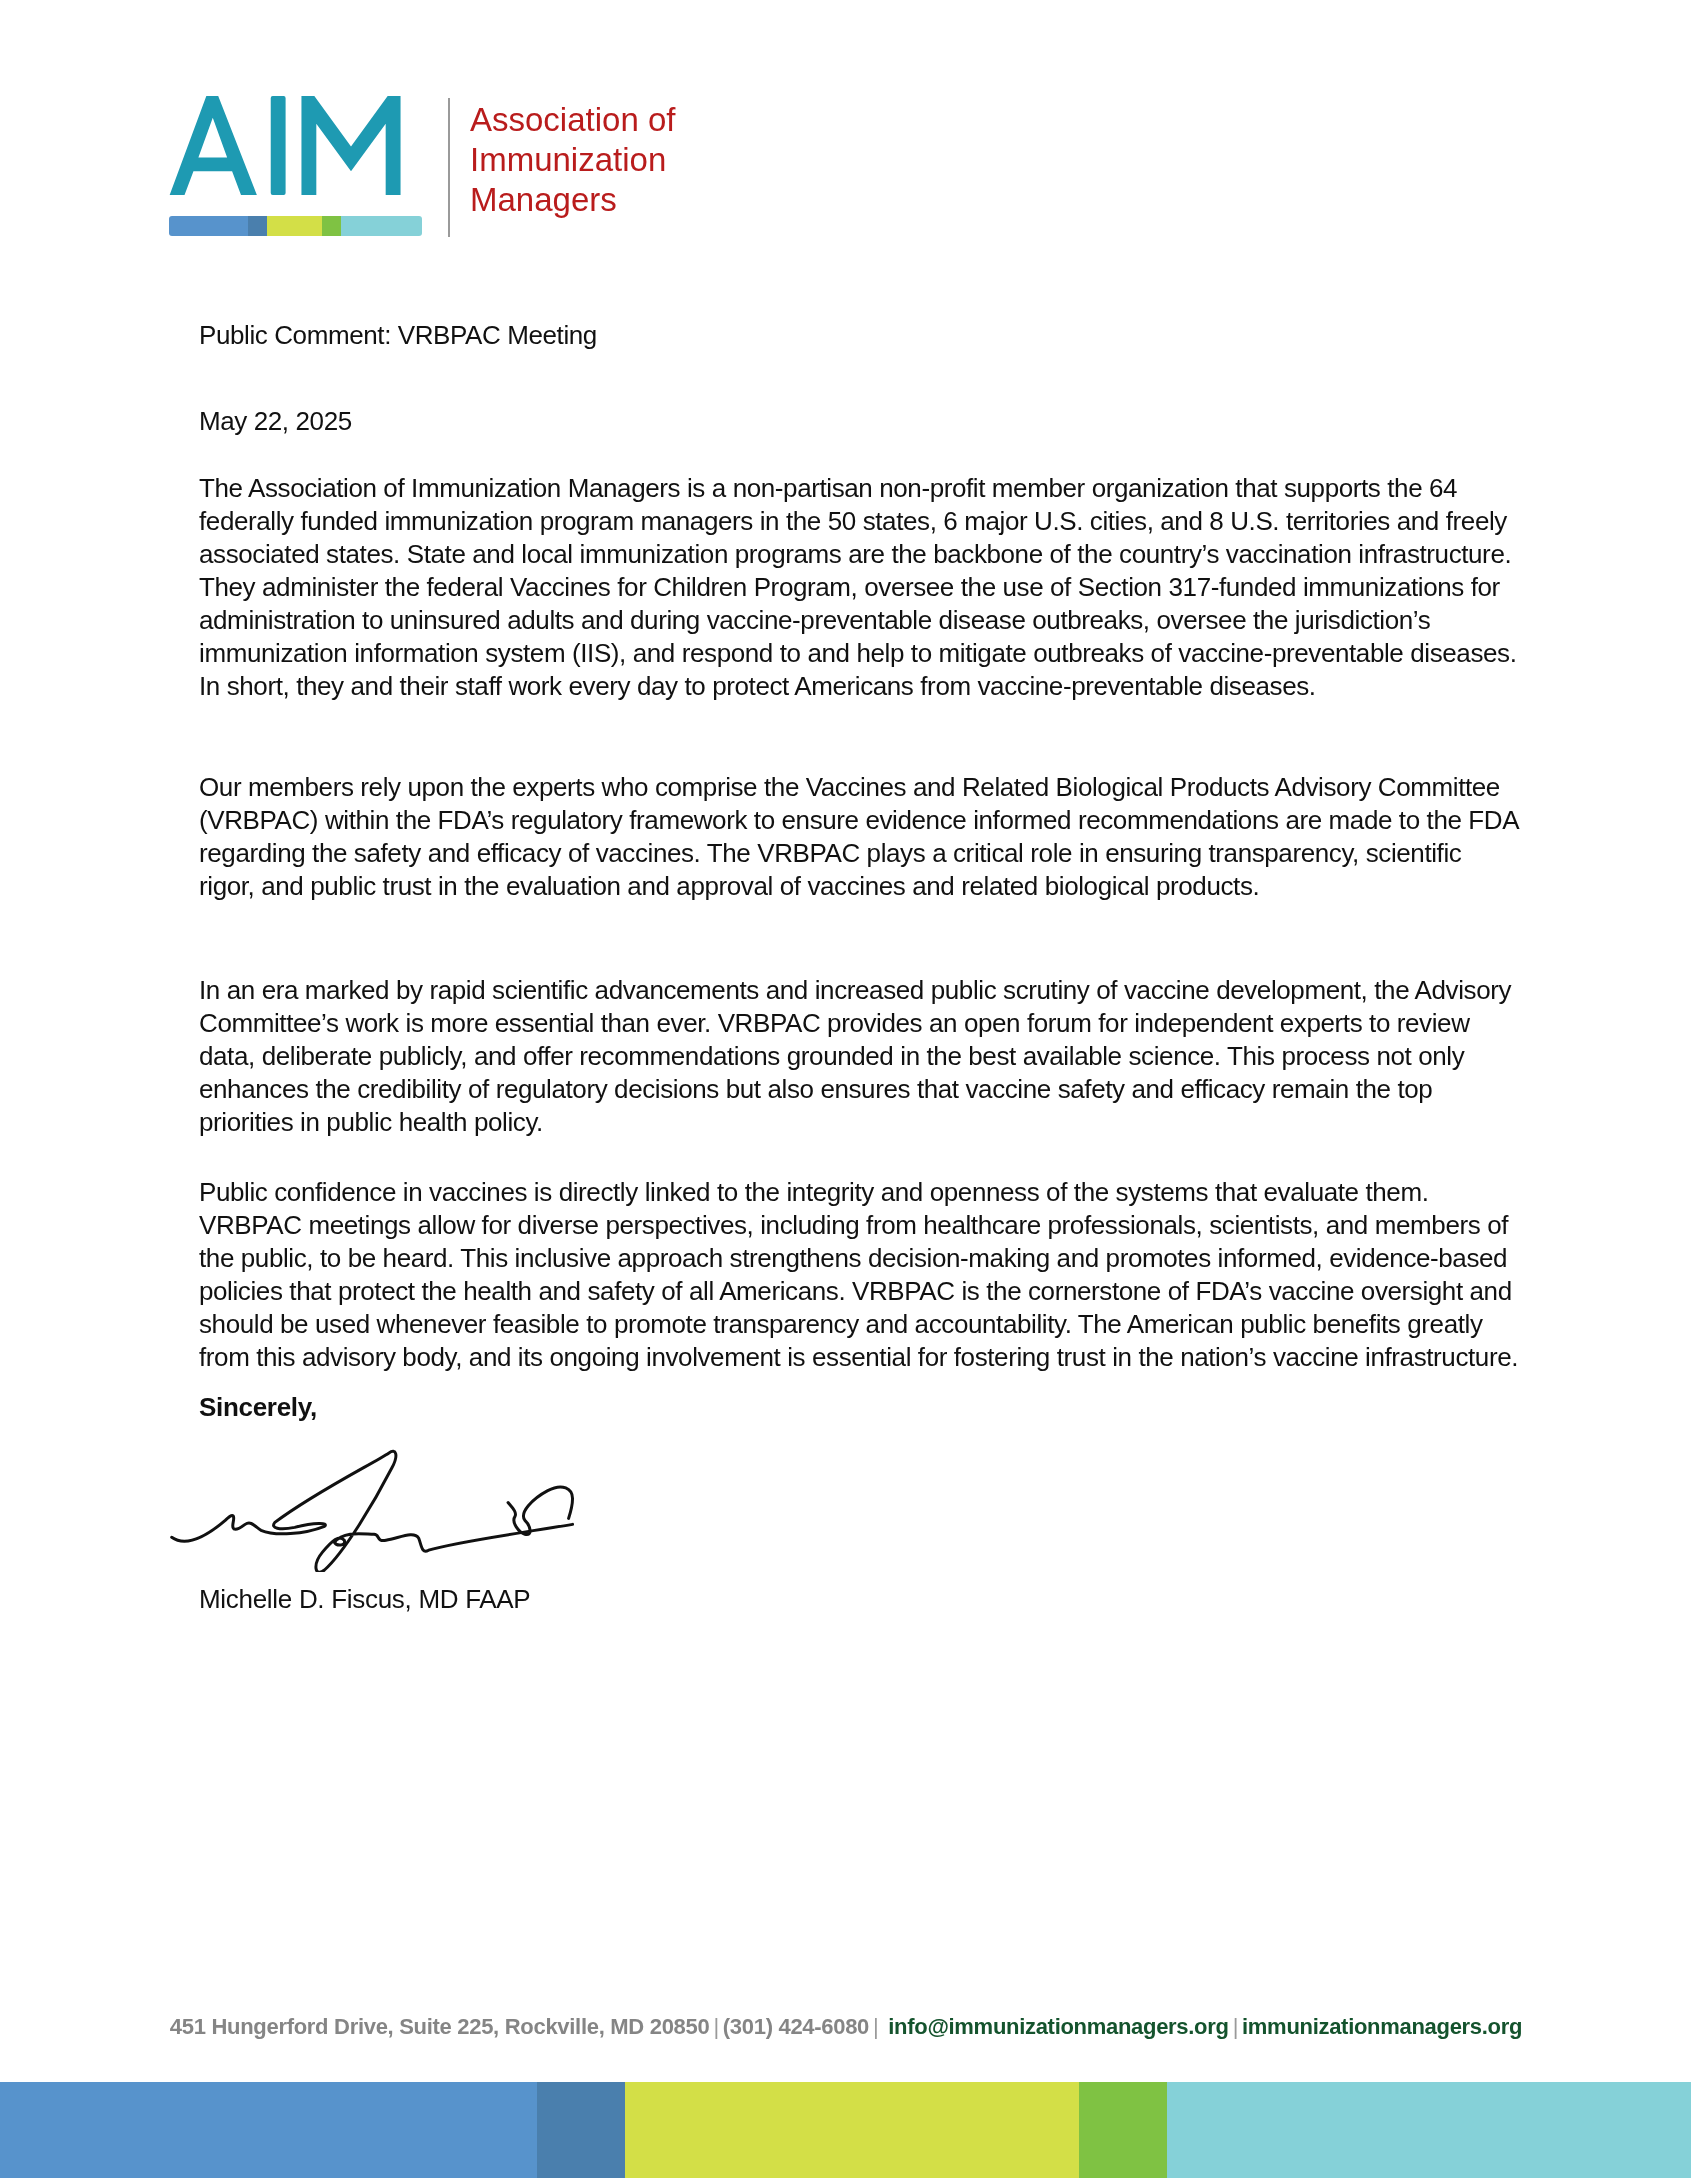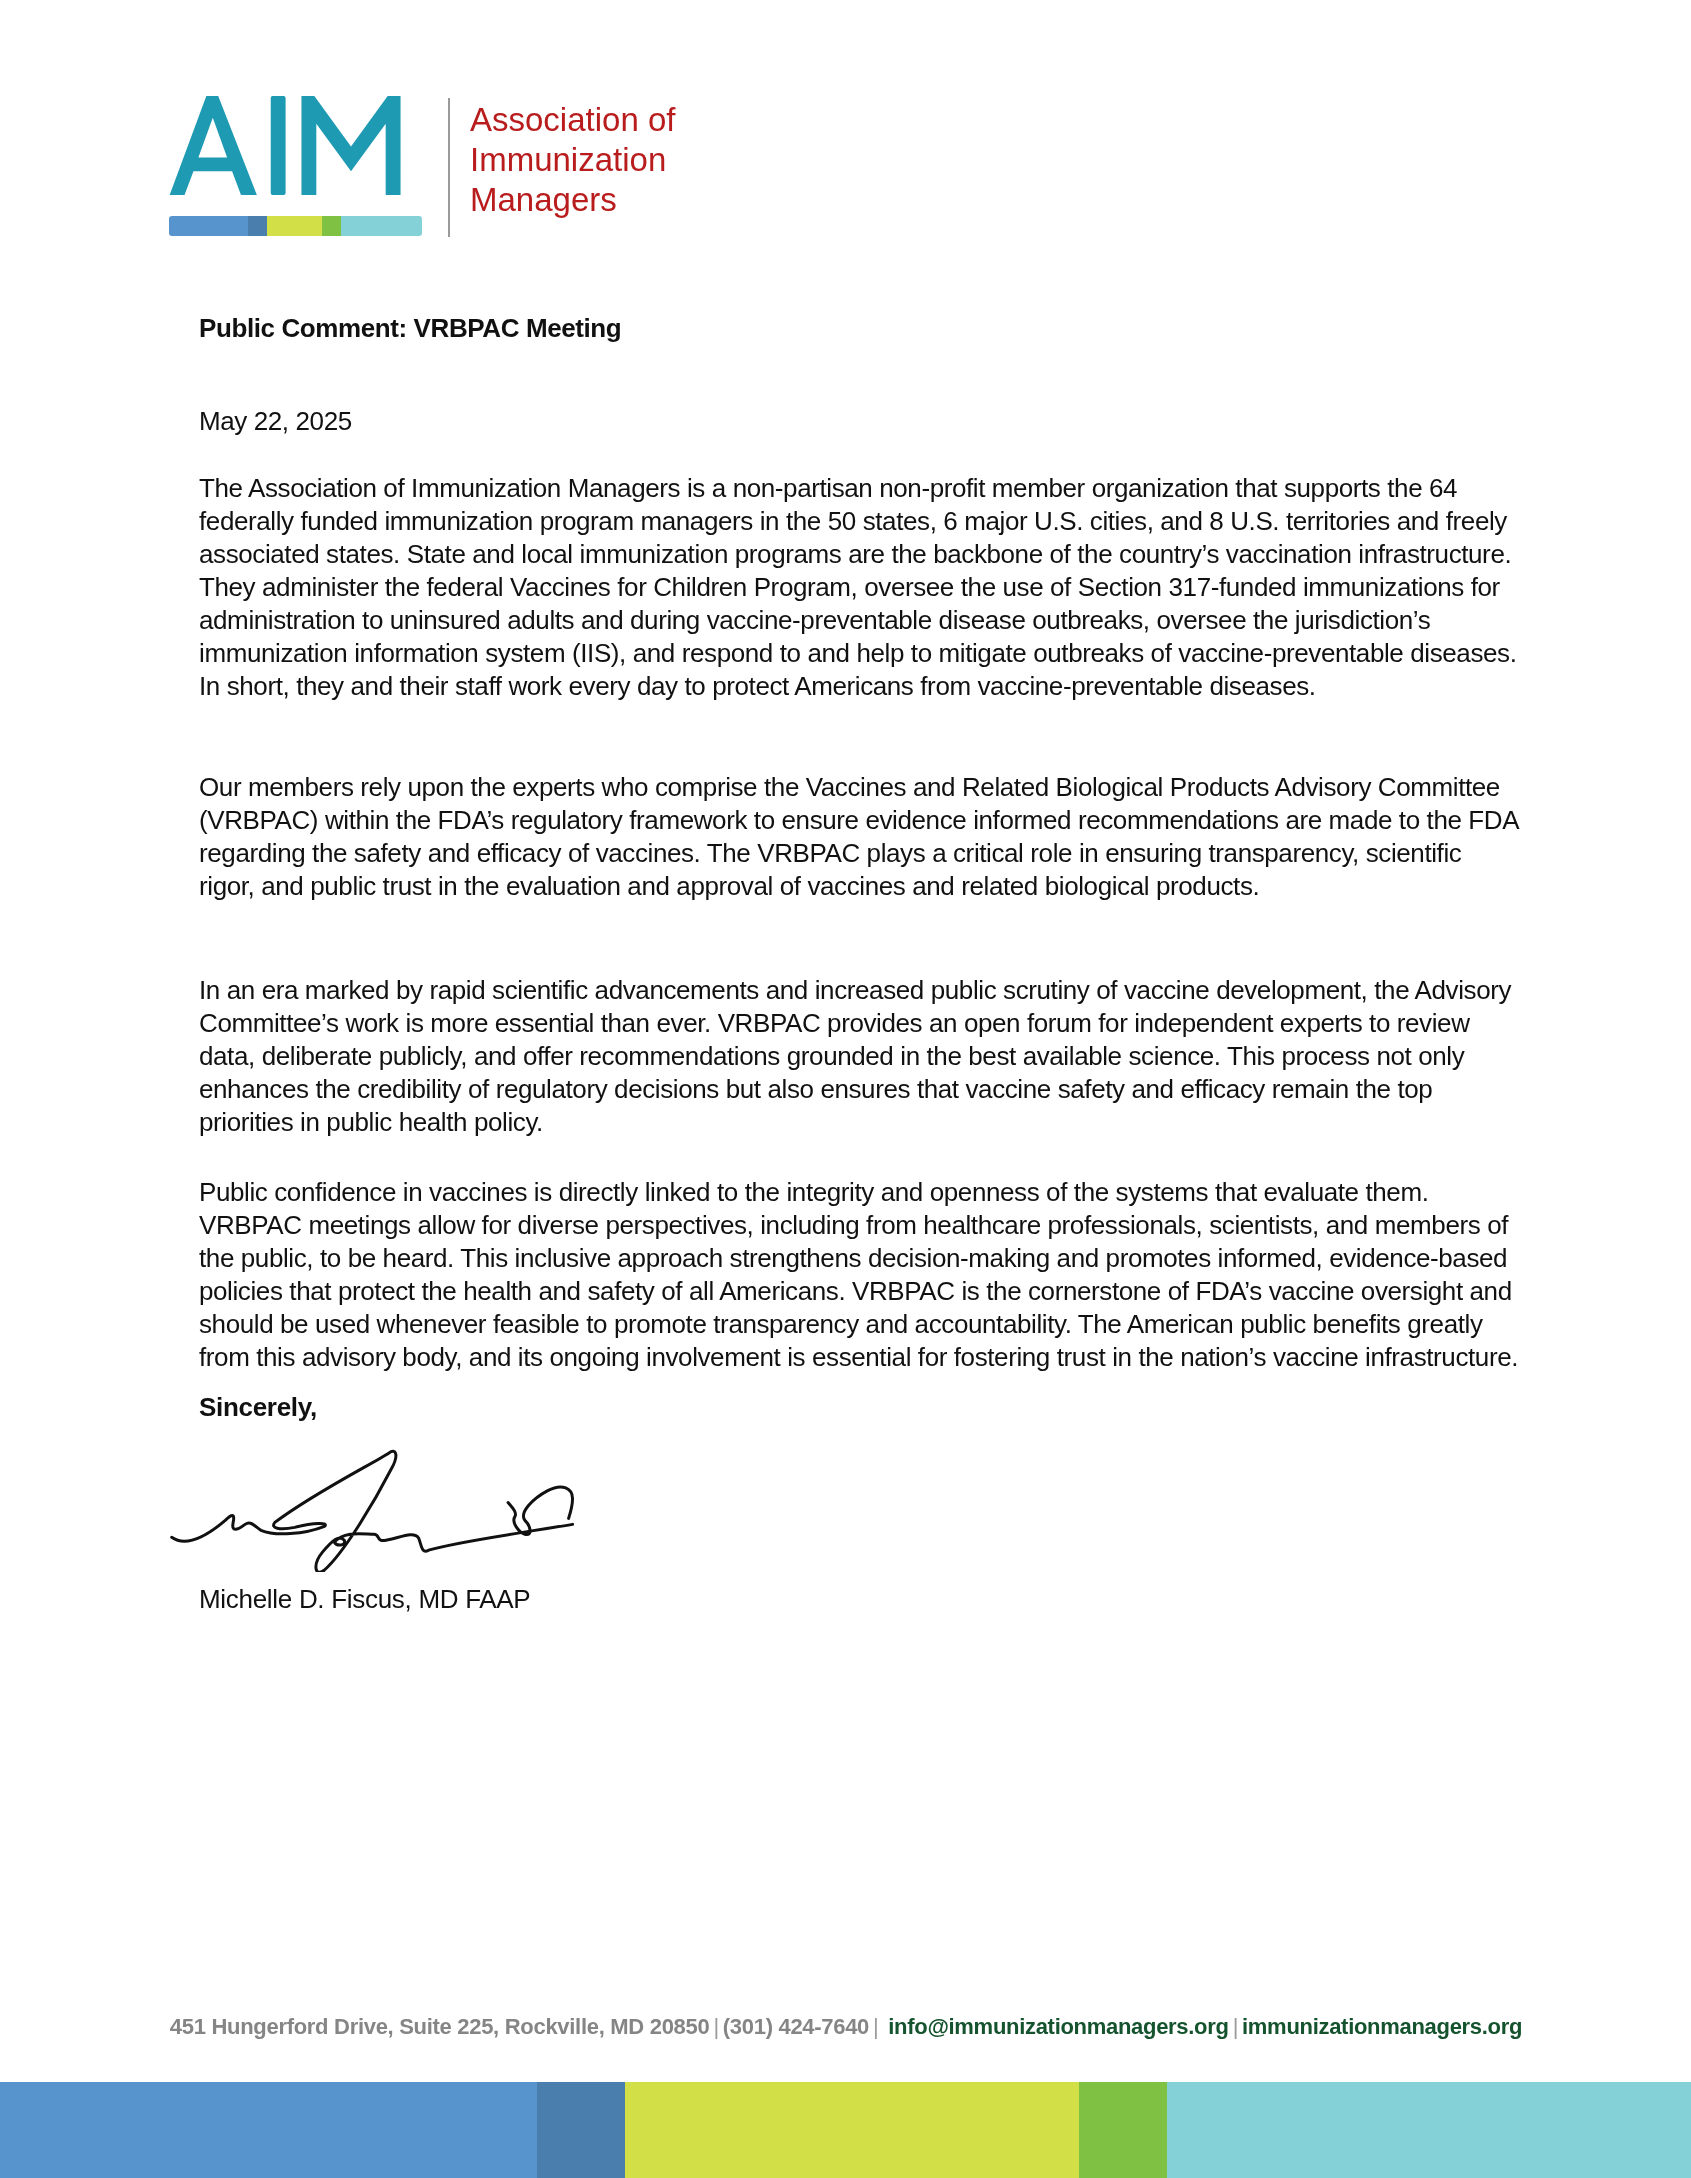--- a/index.html
+++ b/index.html
@@ -9,21 +9,21 @@
   .logo { position: absolute; left: 169px; top: 92px; width: 517px; height: 149px; }
   .logo-mark { position: absolute; left: 0; top: 0; width: 255px; height: 147px; }
   .logo-letters { position: absolute; left: 0; top: 0; width: 255px; height: 109px; }
   .logo-bar { position: absolute; left: 0; top: 124px; width: 253px; height: 20px; display: flex; border-radius: 3px; overflow: hidden; }
   .logo-bar span { display: block; height: 100%; }
   .logo-divider { position: absolute; left: 279px; top: 6px; width: 2px; height: 139px; background: #9a9a9a; }
   .logo-text { position: absolute; left: 301px; top: 8px; font-size: 33px; line-height: 40px; color: #b91c1c; }
   .logo-text div { white-space: nowrap; }
 
   .letter { position: absolute; left: 199px; width: 1323px; font-size: 26px; line-height: 33px; letter-spacing: -0.4px; color: #111111; }
-  .subject { top: 312px; font-weight: bold; }
+  .subject { top: 319px; }
   .date { top: 399px; margin-top: 6px; }
   .para { margin: 0; }
   .p1 { top: 472px; }
   .p2 { top: 771px; }
   .p3 { top: 974px; }
   .p4 { top: 1176px; }
   .closing { position: absolute; left: 199px; top: 1392px; font-size: 26px; letter-spacing: -0.3px; font-weight: bold; }
   .signature { position: absolute; left: 165px; top: 1443px; width: 438px; height: 129px; }
   .signer { position: absolute; left: 199px; top: 1584px; font-size: 26px; letter-spacing: -0.3px; }
 
@@ -73,21 +73,21 @@
 <div class="closing">Sincerely,</div>
 
 <svg class="signature" viewBox="0 0 440 130">
   <path d="M6 95 C 20 105, 40 95, 60 78 C 66 72, 70 70, 68 80 C 66 90, 72 88, 80 82 C 86 78, 90 84, 96 88 C 110 94, 140 92, 160 84 C 165 80, 150 80, 130 85 C 115 88, 105 86, 110 80 C 150 50, 210 20, 225 10 C 232 5, 235 12, 228 25 C 210 60, 180 110, 160 128 C 150 136, 148 122, 158 110 C 168 98, 175 92, 180 98 C 182 104, 172 104, 170 100 C 180 88, 200 92, 210 92 C 216 92, 212 100, 222 98 C 235 96, 250 88, 255 96 C 258 104, 258 112, 265 108 C 290 100, 350 92, 410 82" fill="none" stroke="#111" stroke-width="3" stroke-linecap="round" stroke-linejoin="round"></path>
   <path d="M345 60 C 350 66, 354 70, 352 74 C 348 80, 356 90, 362 92 C 370 94, 368 84, 362 78 C 356 70, 370 56, 385 48 C 400 40, 410 46, 410 56 C 410 62, 408 70, 406 76" fill="none" stroke="#111" stroke-width="3" stroke-linecap="round" stroke-linejoin="round"></path>
 </svg>
 
 <div class="signer">Michelle D. Fiscus, MD FAAP</div>
 
 <div class="footer-contact">
-  <span>451 Hungerford Drive, Suite 225, Rockville, MD 20850</span><span class="sep">|</span><span>(301) 424-7640</span><span class="sep">|</span>
+  <span>451 Hungerford Drive, Suite 225, Rockville, MD 20850</span><span class="sep">|</span><span>(301) 424-6080</span><span class="sep">|</span>
   <span class="link">info@immunizationmanagers.org</span><span class="sep">|</span><span class="link">immunizationmanagers.org</span>
 </div>
 
 <div class="footer-bar">
   <span style="width:537px;background:#5793cc"></span>
   <span style="width:88px;background:#4a7fad"></span>
   <span style="width:454px;background:#d3df47"></span>
   <span style="width:88px;background:#7fc243"></span>
   <span style="flex:1;background:#85d1d8"></span>
 </div>

